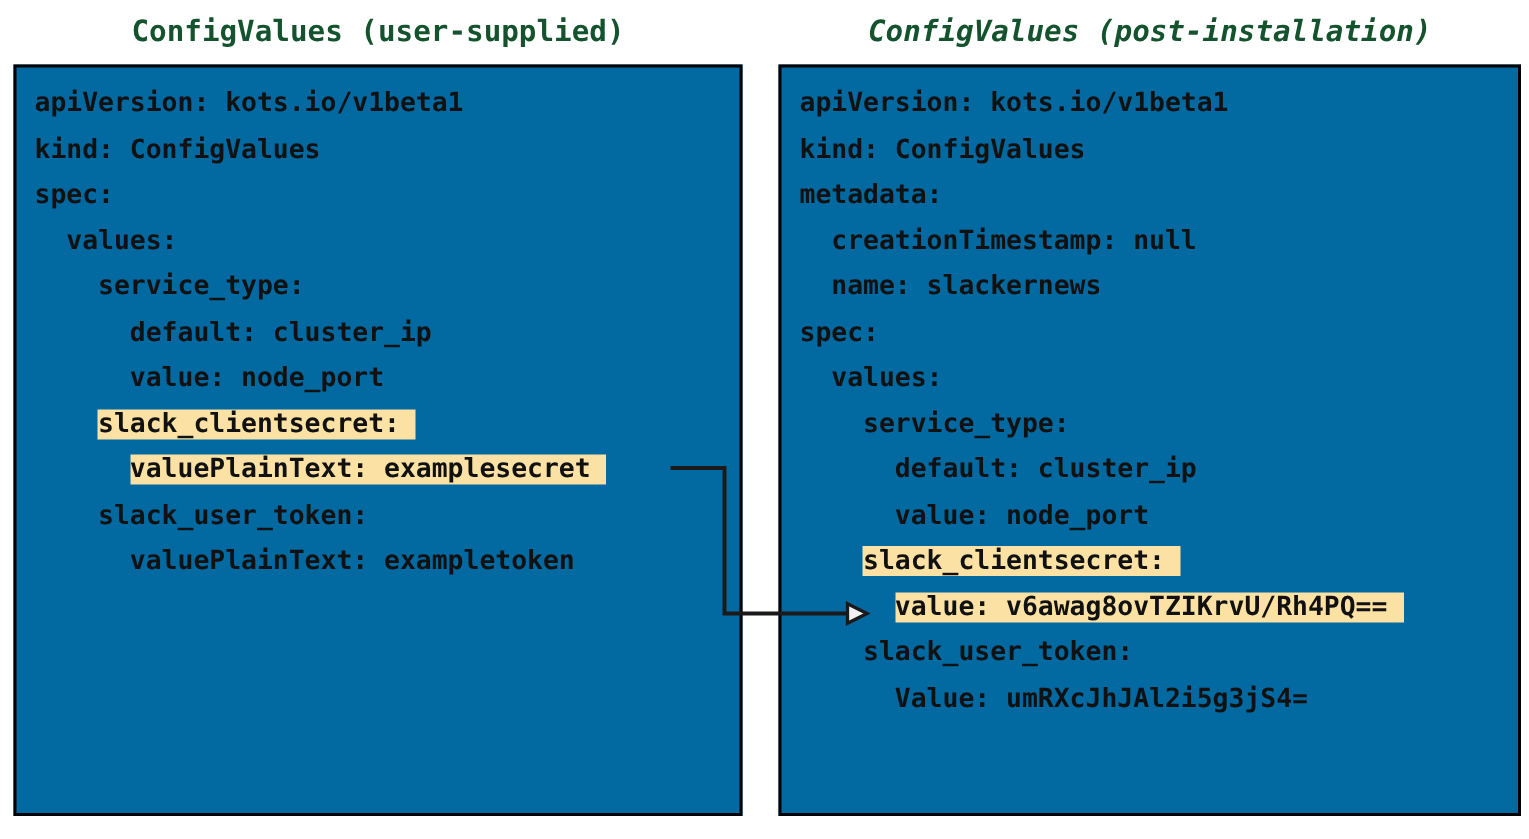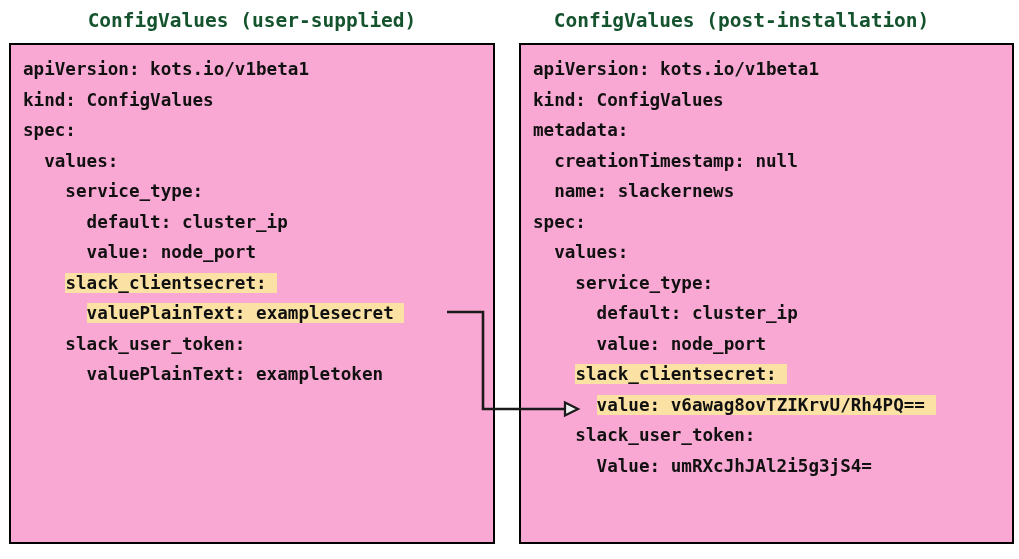--- a/index.html
+++ b/index.html
@@ -13,39 +13,39 @@
     height: 559px;
     position: relative;
     overflow: hidden;
     font-family: "DejaVu Sans Mono", "Liberation Mono", monospace;
   }
 
   .panel {
     position: absolute;
     box-sizing: border-box;
     border: 2px solid #000000;
-    background: #f9a8d4;
+    background: #0369a1;
   }
 
   #panel-left  { left: 9px;   top: 43px; width: 486px; height: 501px; }
   #panel-right { left: 519px; top: 43px; width: 495px; height: 501px; }
 
   .panel-title {
     position: absolute;
     top: 9px;
     font-family: "DejaVu Sans Mono", "Liberation Mono", monospace;
     font-size: 19.5px;
     font-weight: bold;
     color: #14532d;
     letter-spacing: 0px;
     white-space: pre;
     text-align: center;
   }
   #title-left  { left: 9px;   width: 486px; }
-  #title-right { left: 494px; width: 495px; }
+  #title-right { left: 519px; width: 495px; font-style: italic; }
 
   .code {
     position: absolute;
     left: 12px;
     top: 9px;
     right: 0;
     font-family: "DejaVu Sans Mono", "Liberation Mono", monospace;
     font-size: 17.6px;
     font-weight: bold;
     line-height: 30.5px;

